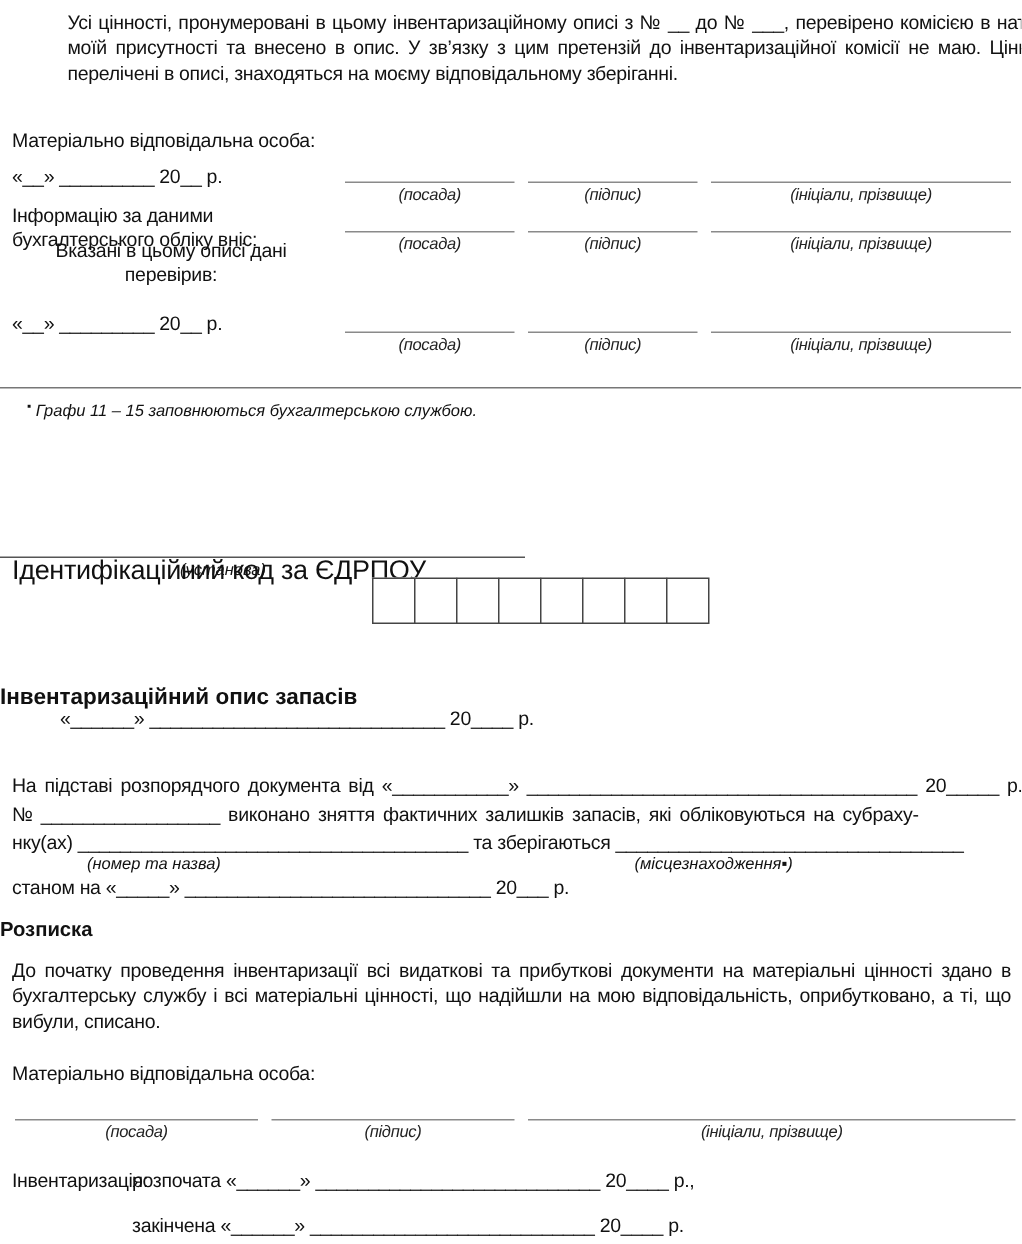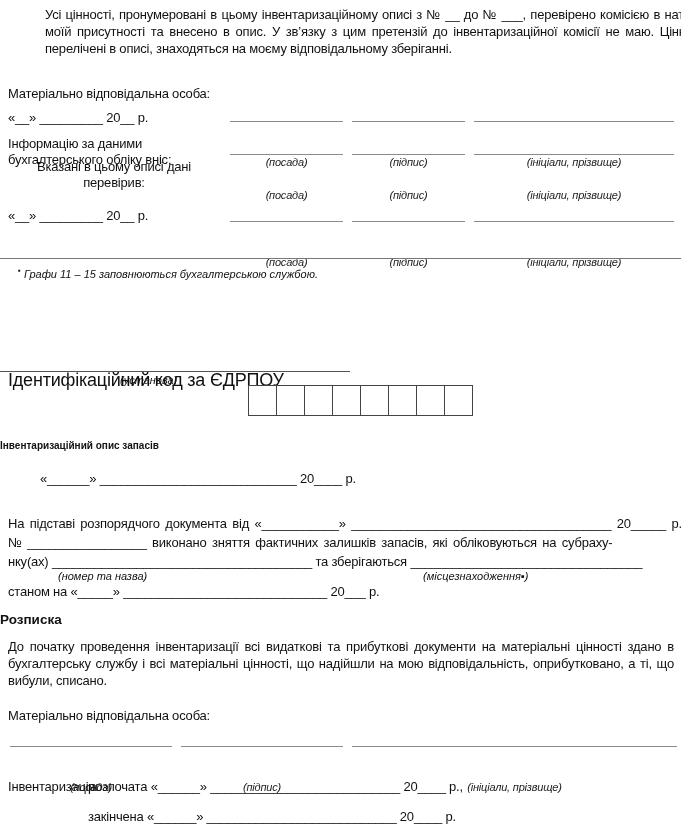--- a/index.html
+++ b/index.html
@@ -12,21 +12,21 @@
   .para { text-align:justify; line-height:17px; letter-spacing:-0.2px; }
   .plain { line-height:16px; letter-spacing:-0.2px; }
   .wrap { line-height:16px; letter-spacing:-0.2px; }
   .center { text-align:left; }
   .bold { font-weight:bold; }
   .it { font-style:italic; }
   .small { font-size:11px; }
   .srow { position:absolute; left:0; width:681px; }
   .cell { position:absolute; }
   .cell .sline { border-top:1px solid #8a8a8a; height:0; }
-  .cell .slbl { text-align:center; font-style:italic; font-size:11px; letter-spacing:-0.2px; padding-top:2px; color:#222;margin-top:32px; }
+  .cell .slbl { text-align:center; font-style:italic; font-size:11px; letter-spacing:-0.2px; padding-top:2px; color:#222; }
   .cell-a { left:230px; width:113px; }
   .cell-b { left:352px; width:113px; }
   .cell-c { left:474px; width:200px; }
   .cell-d { left:10px;  width:162px; }
   .cell-e { left:181px; width:162px; }
   .cell-f { left:352px; width:325px; }
   .rule-full { position:absolute; left:0; width:681px; border-top:1px solid #777; height:0; }
   .rule-inst { position:absolute; left:0; width:350px; border-top:1px solid #555; height:0; }
   .edrpou-boxes { position:absolute; left:248px; top:385px; display:flex; }
   .edrpou-cell { width:27px; height:29px; border:1px solid #444; margin-left:-1px; background:#fff; }
@@ -108,21 +108,21 @@
       <div class="edrpou-cell"></div>
       <div class="edrpou-cell"></div>
       <div class="edrpou-cell"></div>
       <div class="edrpou-cell"></div>
       <div class="edrpou-cell"></div>
       <div class="edrpou-cell"></div>
       <div class="edrpou-cell"></div>
       <div class="edrpou-cell"></div>
     </div>
 
-  <div class="abs center bold" style="left:0; top:440px; width:681px; font-size:10px;">Інвентаризаційний опис запасів</div>
+  <div class="abs center bold" style="left:0; top:456px; width:681px; font-size:15px;">Інвентаризаційний опис запасів</div>
 
   <div class="abs center plain nowrap" style="left:0; top:471px; width:681px;margin-left:40px;">«______» ____________________________ 20____ р.</div>
 
   <div class="abs plain nowrap ws2" style="left:8px; top:516px;">На підставі розпорядчого документа від «___________» _____________________________________ 20_____ р.</div>
   <div class="abs plain nowrap ws2" style="left:8px; top:535px;">№ _________________ виконано зняття фактичних залишків запасів, які обліковуються на субраху-</div>
   <div class="abs plain nowrap" style="left:8px; top:554px;">нку(ах) _____________________________________ та зберігаються _________________________________</div>
   <div class="abs center it small" style="left:58px; top:570px; width:200px;">(номер та назва)</div>
   <div class="abs center it small" style="left:423px; top:570px; width:200px;">(місцезнаходження▪)</div>
   <div class="abs plain nowrap" style="left:8px; top:584px;">станом на «_____» _____________________________ 20___ р.</div>
 

